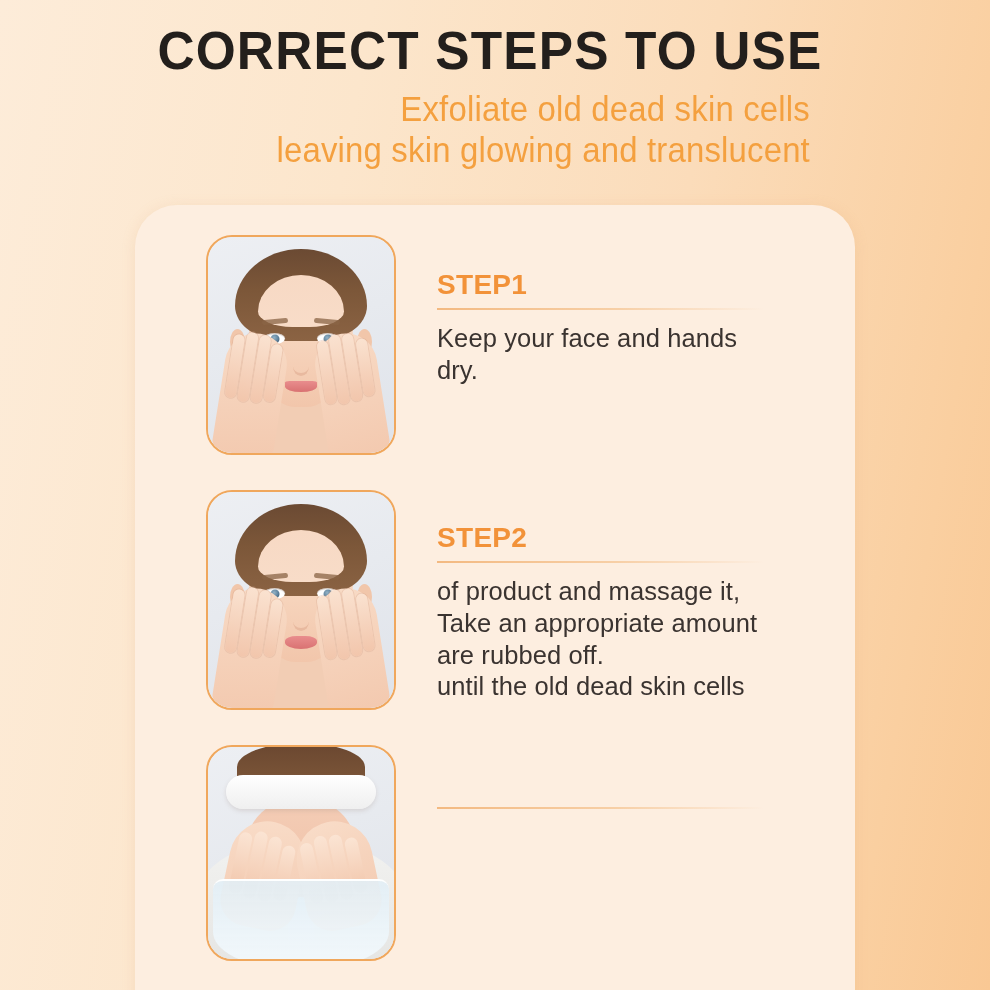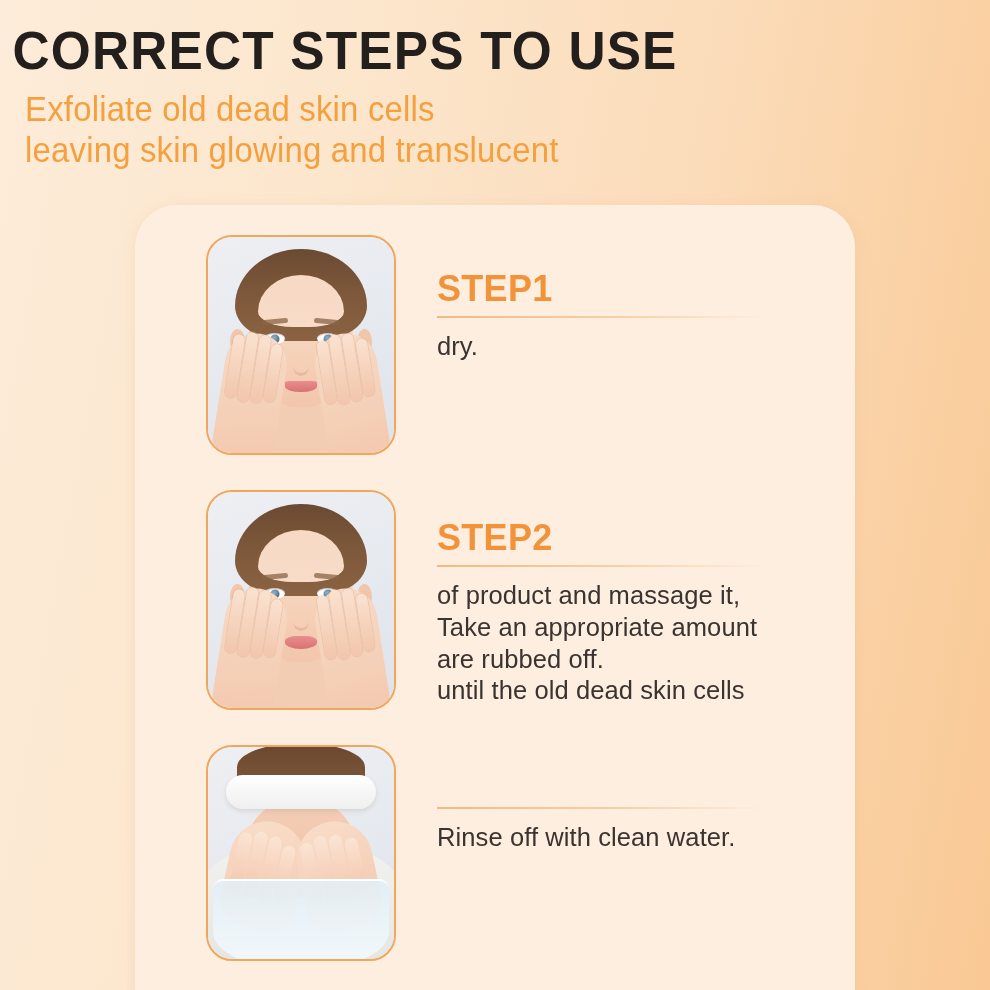--- a/index.html
+++ b/index.html
@@ -14,21 +14,21 @@
     background: linear-gradient(100deg, #FDECD9 0%, #FCE6CC 32%, #FBDCBA 62%, #FACFA0 88%, #F9C894 100%);
     position: relative;
   }
 
   
   .header {
     position: absolute;
     top: 0;
     left: 0;
     width: 835px;
-    text-align: left;
+    text-align: right;
     padding-top: 24px;
   }
   .main-title {
     font-family: "Liberation Sans Narrow", "Liberation Sans", sans-serif;
     font-size: 53px;
     font-weight: bold;
     color: #231F1C;
     letter-spacing: 1.2px;
     line-height: 1;
     margin: 0;
@@ -254,21 +254,21 @@
   .step-text {
     flex: 1 1 auto;
     padding-left: 41px;
     padding-right: 26px;
     padding-top: 36px;
   }
   .step-row.r2 .step-text { padding-top: 27px; }
   .step-row.r3 .step-text { padding-top: 62px; }
 
   .step-title {
-    font-size: 36px;
+    font-size: 28px;
     font-weight: bold;
     color: #F29239;
     letter-spacing: 0.3px;
     line-height: 1;
     margin: 0;
     padding-bottom: 9px;
   }
   .step-rule {
     width: 327px;
     height: 2px;
@@ -327,20 +327,21 @@
               <span class="finger f2"></span>
               <span class="finger f3"></span>
               <span class="finger f4"></span>
             </div>
         </div>
       </div>
       <div class="step-text">
         <div class="step-title">STEP1</div>
         <div class="step-rule"></div>
         <div class="step-desc">
+          <span class="ln">Keep your face and hands</span>
           <span class="ln">dry.</span>
         </div>
       </div>
     </div>
 
     <div class="step-row r2">
       <div class="photo-frame">
         <div class="photo">
           <div class="bg-room"></div>
           <div class="neck"></div>
@@ -401,20 +402,17 @@
               <span class="fg g1"></span>
               <span class="fg g2"></span>
               <span class="fg g3"></span>
               <span class="fg g4"></span>
             </div>
           <div class="basin"></div>
         </div>
       </div>
       <div class="step-text">
         <div class="step-rule"></div>
-        <div class="step-desc">
-          <span class="ln">Rinse off with clean water.</span>
-        </div>
       </div>
     </div>
 
   </div>
 </div>
 
 </body></html>

